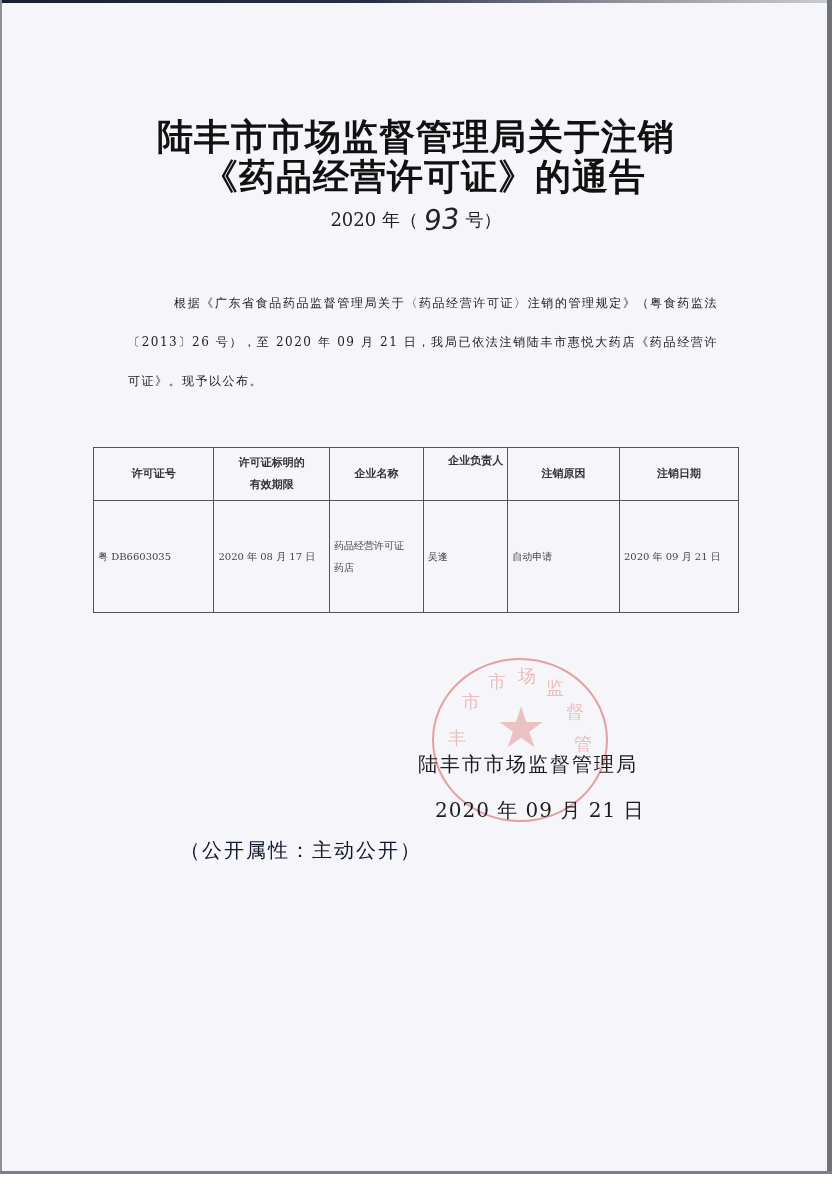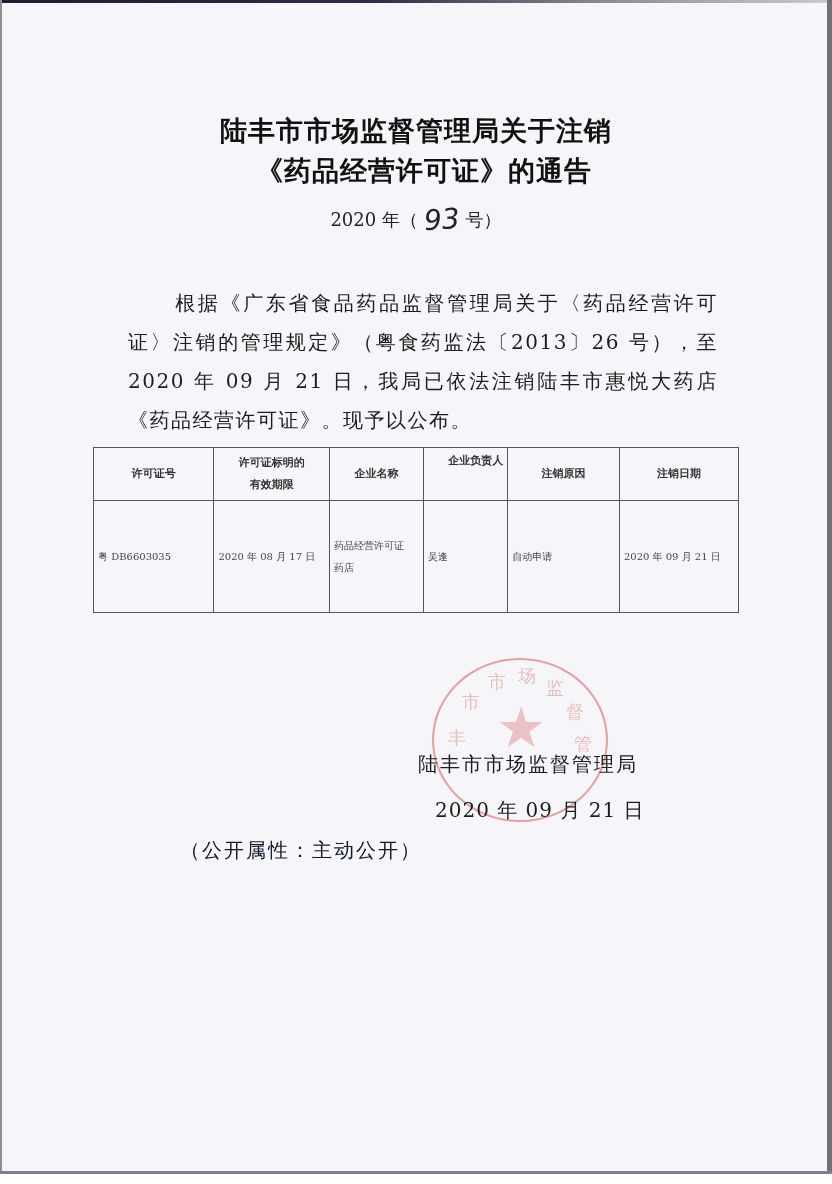--- a/index.html
+++ b/index.html
@@ -26,38 +26,38 @@
     position: absolute; left: 0; top: 0; width: 2px; height: 1174px; background: #8b9098;
   }
   .page-fill {
     position: absolute; left: 2px; top: 3px; width: 825px; height: 1168px;
     background: #f6f6fa;
   }
 
   .title {
     position: absolute; left: 0; width: 832px; text-align: center;
     font-family: "DejaVu Serif", serif; font-weight: bold;
-    font-size: 27px; color: #111; letter-spacing: 1px;
+    font-size: 36px; color: #111; letter-spacing: 1px;
   }
   .title.l1 { top: 113px; }
   .title.l2 { top: 153px; padding-left: 8px; }
 
   .docno {
     position: absolute; top: 200px; left: 0; width: 832px; text-align: center;
     font-size: 18px; color: #222;
   }
   .docno .hand {
     font-family: "DejaVu Sans", sans-serif; font-style: italic;
     font-size: 28px; color: #222; display: inline-block; transform: translateY(3px) rotate(-4deg);
     margin: 0 6px;
   }
 
   .para {
     position: absolute; left: 128px; top: 284px; width: 590px;
-    font-size: 20px; line-height: 39px; color: #1c1c1c;
+    font-size: 12px; line-height: 39px; color: #1c1c1c;
     letter-spacing: 1.5px; text-align: justify;
   }
   .para .indent { display: inline-block; width: 46px; }
 
   table.grid {
     position: absolute; left: 93px; top: 447px; width: 646px; height: 163px;
     border-collapse: collapse;
     font-family: "DejaVu Serif", serif; color: #333;
   }
   table.grid td, table.grid th {

